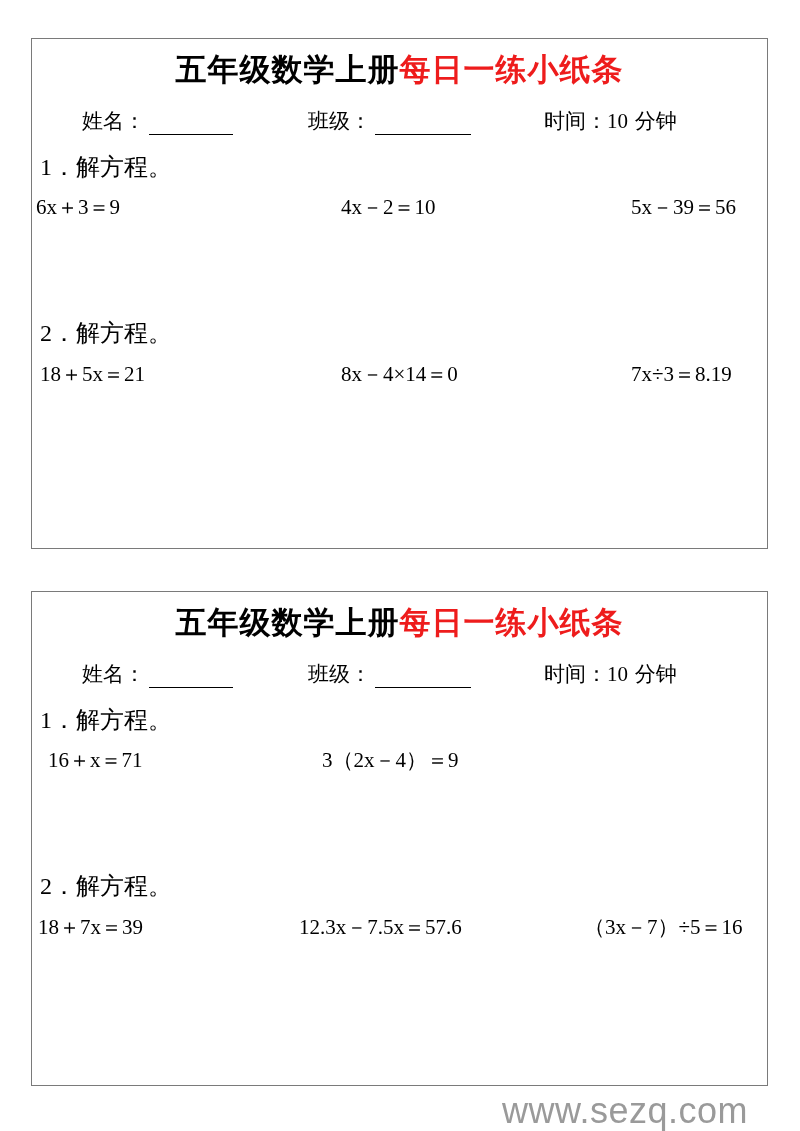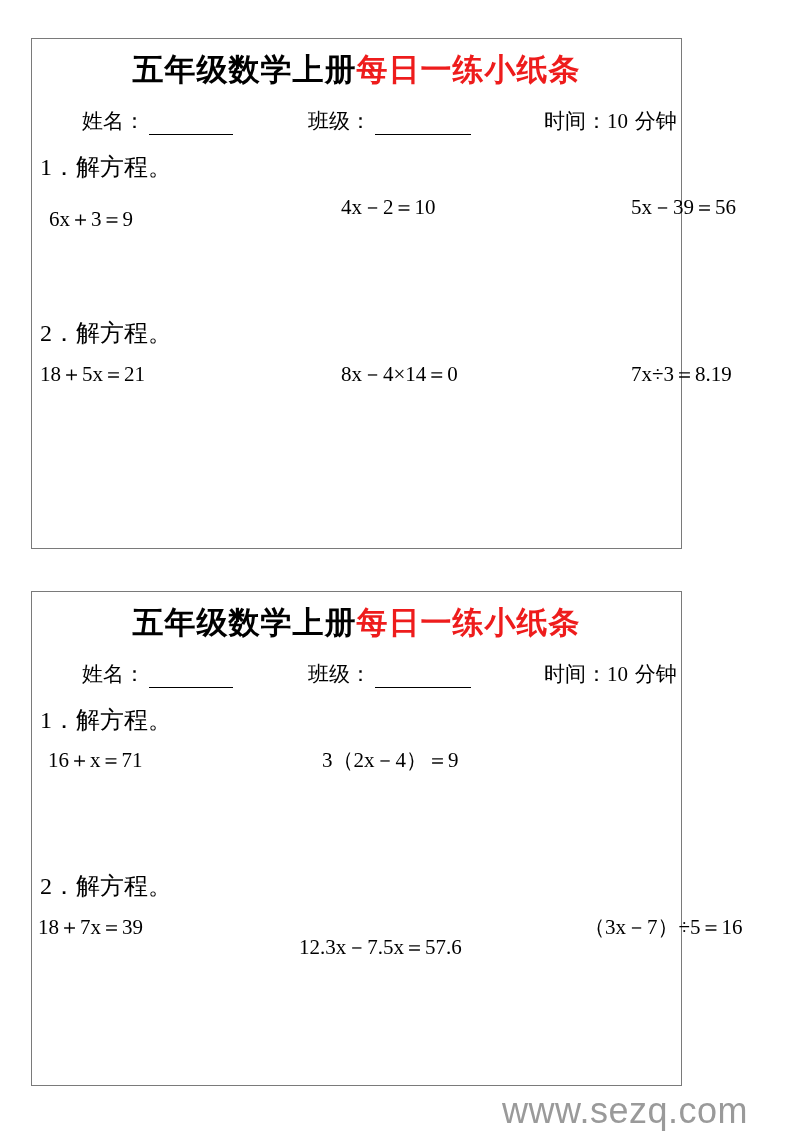--- a/index.html
+++ b/index.html
@@ -1,18 +1,18 @@
 <!DOCTYPE html>
 <html><head>
 <meta charset="utf-8">
 <style>
   html, body { margin:0; padding:0; background:#ffffff; }
   body { width:800px; height:1131px; position:relative; overflow:hidden;
          font-family:"Liberation Serif", "DejaVu Serif", serif; color:#000; }
-  .card { position:absolute; left:31px; width:651px; border:1px solid #7a7a7a; box-sizing:border-box; }
+  .card { position:absolute; left:31px; width:737px; border:1px solid #7a7a7a; box-sizing:border-box; }
   .card1 { top:38px; height:511px; }
   .card2 { top:591px; height:495px; }
   .title { position:absolute; top:10px; left:0; right:0; text-align:center;
            font-family:"DejaVu Sans", "Liberation Sans", sans-serif; font-weight:bold; font-size:31px; letter-spacing:1px; }
   .title .red { color:#ee1c1c; }
   .info { position:absolute; top:68px; font-size:21px; font-family:"DejaVu Sans","Liberation Sans",sans-serif; }
   .info .num { font-family:"Liberation Serif", serif; }
   .blank { display:inline-block; border-bottom:1px solid #000; height:18px; vertical-align:bottom; margin-left:4px; }
   .q { position:absolute; left:8px; font-size:24px; font-family:"DejaVu Sans","Liberation Sans",sans-serif; }
   .q .num { font-family:"Liberation Serif", serif; }
@@ -33,21 +33,21 @@
   <div class="info" style="left:276px;">
     <span>班级：</span><span class="blank" style="width:96px;"></span>
   </div>
   <div class="info" style="left:512px;">
     <span>时间：</span><span class="num">10</span><span> 分钟</span>
   </div>
 
   <div class="q" style="top:112px;">
     <span class="num">1．</span><span>解方程。</span>
   </div>
-  <div class="eq" style="top:154px; left:17px;margin-top:12px;">6x＋3＝9</div>
+  <div class="eq" style="top:154px; left:4px;">6x＋3＝9</div>
   <div class="eq" style="top:154px; left:309px;">4x－2＝10</div>
   <div class="eq" style="top:154px; left:599px;">5x－39＝56</div>
 
   <div class="q" style="top:278px;">
     <span class="num">2．</span><span>解方程。</span>
   </div>
   <div class="eq" style="top:321px; left:8px;">18＋5x＝21</div>
   <div class="eq" style="top:321px; left:309px;">8x－4×14＝0</div>
   <div class="eq" style="top:321px; left:599px;">7x÷3＝8.19</div>
 </div>
@@ -69,17 +69,17 @@
   <div class="q" style="top:112px;">
     <span class="num">1．</span><span>解方程。</span>
   </div>
   <div class="eq" style="top:154px; left:16px;text-align:center;">16＋x＝71</div>
   <div class="eq" style="top:154px; left:290px;">3（2x－4）＝9</div>
 
   <div class="q" style="top:278px;">
     <span class="num">2．</span><span>解方程。</span>
   </div>
   <div class="eq" style="top:321px; left:6px;">18＋7x＝39</div>
-  <div class="eq" style="top:321px; left:267px;margin-top:20px;">12.3x－7.5x＝57.6</div>
+  <div class="eq" style="top:321px; left:267px;">12.3x－7.5x＝57.6</div>
   <div class="eq" style="top:321px; left:552px;">（3x－7）÷5＝16</div>
 </div>
 
 <div class="watermark">www.sezq.com</div>
 
 </body></html>

